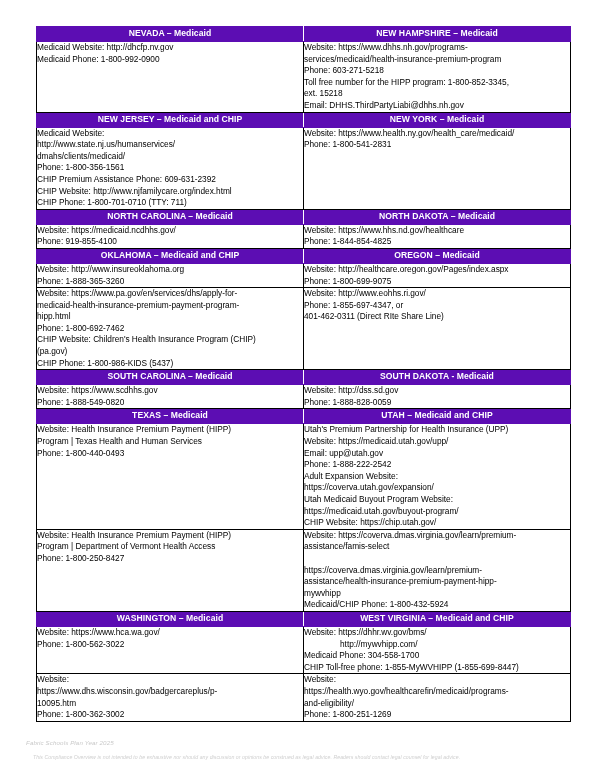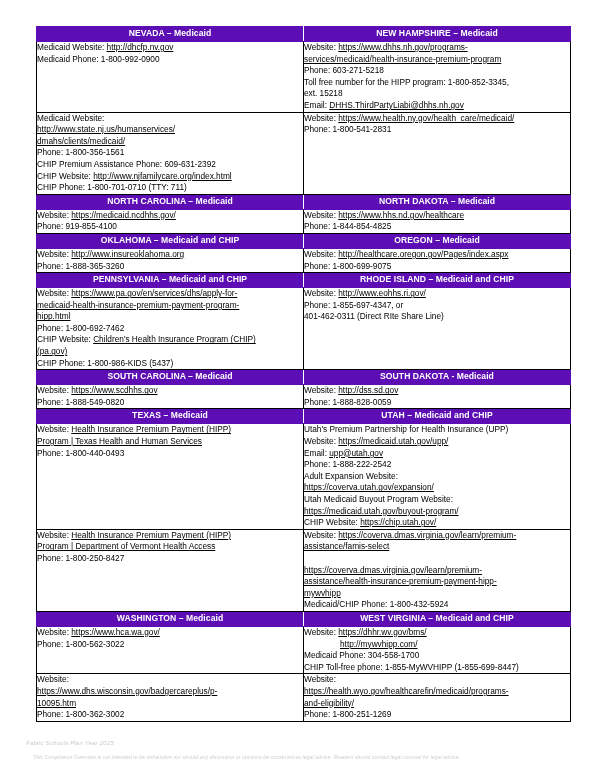--- a/index.html
+++ b/index.html
@@ -85,21 +85,21 @@
     line-height: 11.6px;
     padding: 1px 3px 2px 3px;
     border-top: none;
   }
 
   td.body-cell .ln {
     white-space: nowrap;
     overflow: visible;
   }
 
-  .u { text-decoration: underline; }
+  .u { }
   .blank { height: 11.6px; }
   .indent { padding-left: 36px; }
 
   
   td.body-cell .ln { letter-spacing: -0.02px; }
 </style>
 </head>
 <body>
 
 <div class="page">
@@ -120,20 +120,24 @@
             <div class="ln"><span>Medicaid Phone: 1-800-992-0900</span></div>
           </td>
           <td class="body-cell">
             <div class="ln"><span>Website: </span><span class="u">https://www.dhhs.nh.gov/programs-</span></div>
             <div class="ln"><span class="u">services/medicaid/health-insurance-premium-program</span></div>
             <div class="ln"><span>Phone: 603-271-5218</span></div>
             <div class="ln"><span>Toll free number for the HIPP program: 1-800-852-3345,</span></div>
             <div class="ln"><span>ext. 15218</span></div>
             <div class="ln"><span>Email: </span><span class="u">DHHS.ThirdPartyLiabi@dhhs.nh.gov</span></div>
           </td>
+        </tr>
+        <tr class="hdr">
+          <td class="sep-l">NEW JERSEY – Medicaid and CHIP</td>
+          <td>NEW YORK – Medicaid</td>
         </tr>
         <tr>
           <td class="body-cell">
             <div class="ln"><span>Medicaid Website:</span></div>
             <div class="ln"><span class="u">http://www.state.nj.us/humanservices/</span></div>
             <div class="ln"><span class="u">dmahs/clients/medicaid/</span></div>
             <div class="ln"><span>Phone:  1-800-356-1561</span></div>
             <div class="ln"><span>CHIP Premium Assistance Phone: 609-631-2392</span></div>
             <div class="ln"><span>CHIP Website: </span><span class="u">http://www.njfamilycare.org/index.html</span></div>
             <div class="ln"><span>CHIP Phone: 1-800-701-0710 (TTY: 711)</span></div>
@@ -163,24 +167,20 @@
         </tr>
         <tr>
           <td class="body-cell">
             <div class="ln"><span>Website: </span><span class="u">http://www.insureoklahoma.org</span></div>
             <div class="ln"><span>Phone: 1-888-365-3260</span></div>
           </td>
           <td class="body-cell">
             <div class="ln"><span>Website: </span><span class="u">http://healthcare.oregon.gov/Pages/index.aspx</span></div>
             <div class="ln"><span>Phone: 1-800-699-9075</span></div>
           </td>
-        </tr>
-        <tr class="hdr">
-          <td class="sep-l">PENNSYLVANIA – Medicaid and CHIP</td>
-          <td>RHODE ISLAND – Medicaid and CHIP</td>
         </tr>
         <tr>
           <td class="body-cell">
             <div class="ln"><span>Website: </span><span class="u">https://www.pa.gov/en/services/dhs/apply-for-</span></div>
             <div class="ln"><span class="u">medicaid-health-insurance-premium-payment-program-</span></div>
             <div class="ln"><span class="u">hipp.html</span></div>
             <div class="ln"><span>Phone: 1-800-692-7462</span></div>
             <div class="ln"><span>CHIP Website: </span><span class="u">Children's Health Insurance Program (CHIP)</span></div>
             <div class="ln"><span class="u">(pa.gov)</span></div>
             <div class="ln"><span>CHIP Phone: 1-800-986-KIDS (5437)</span></div>

